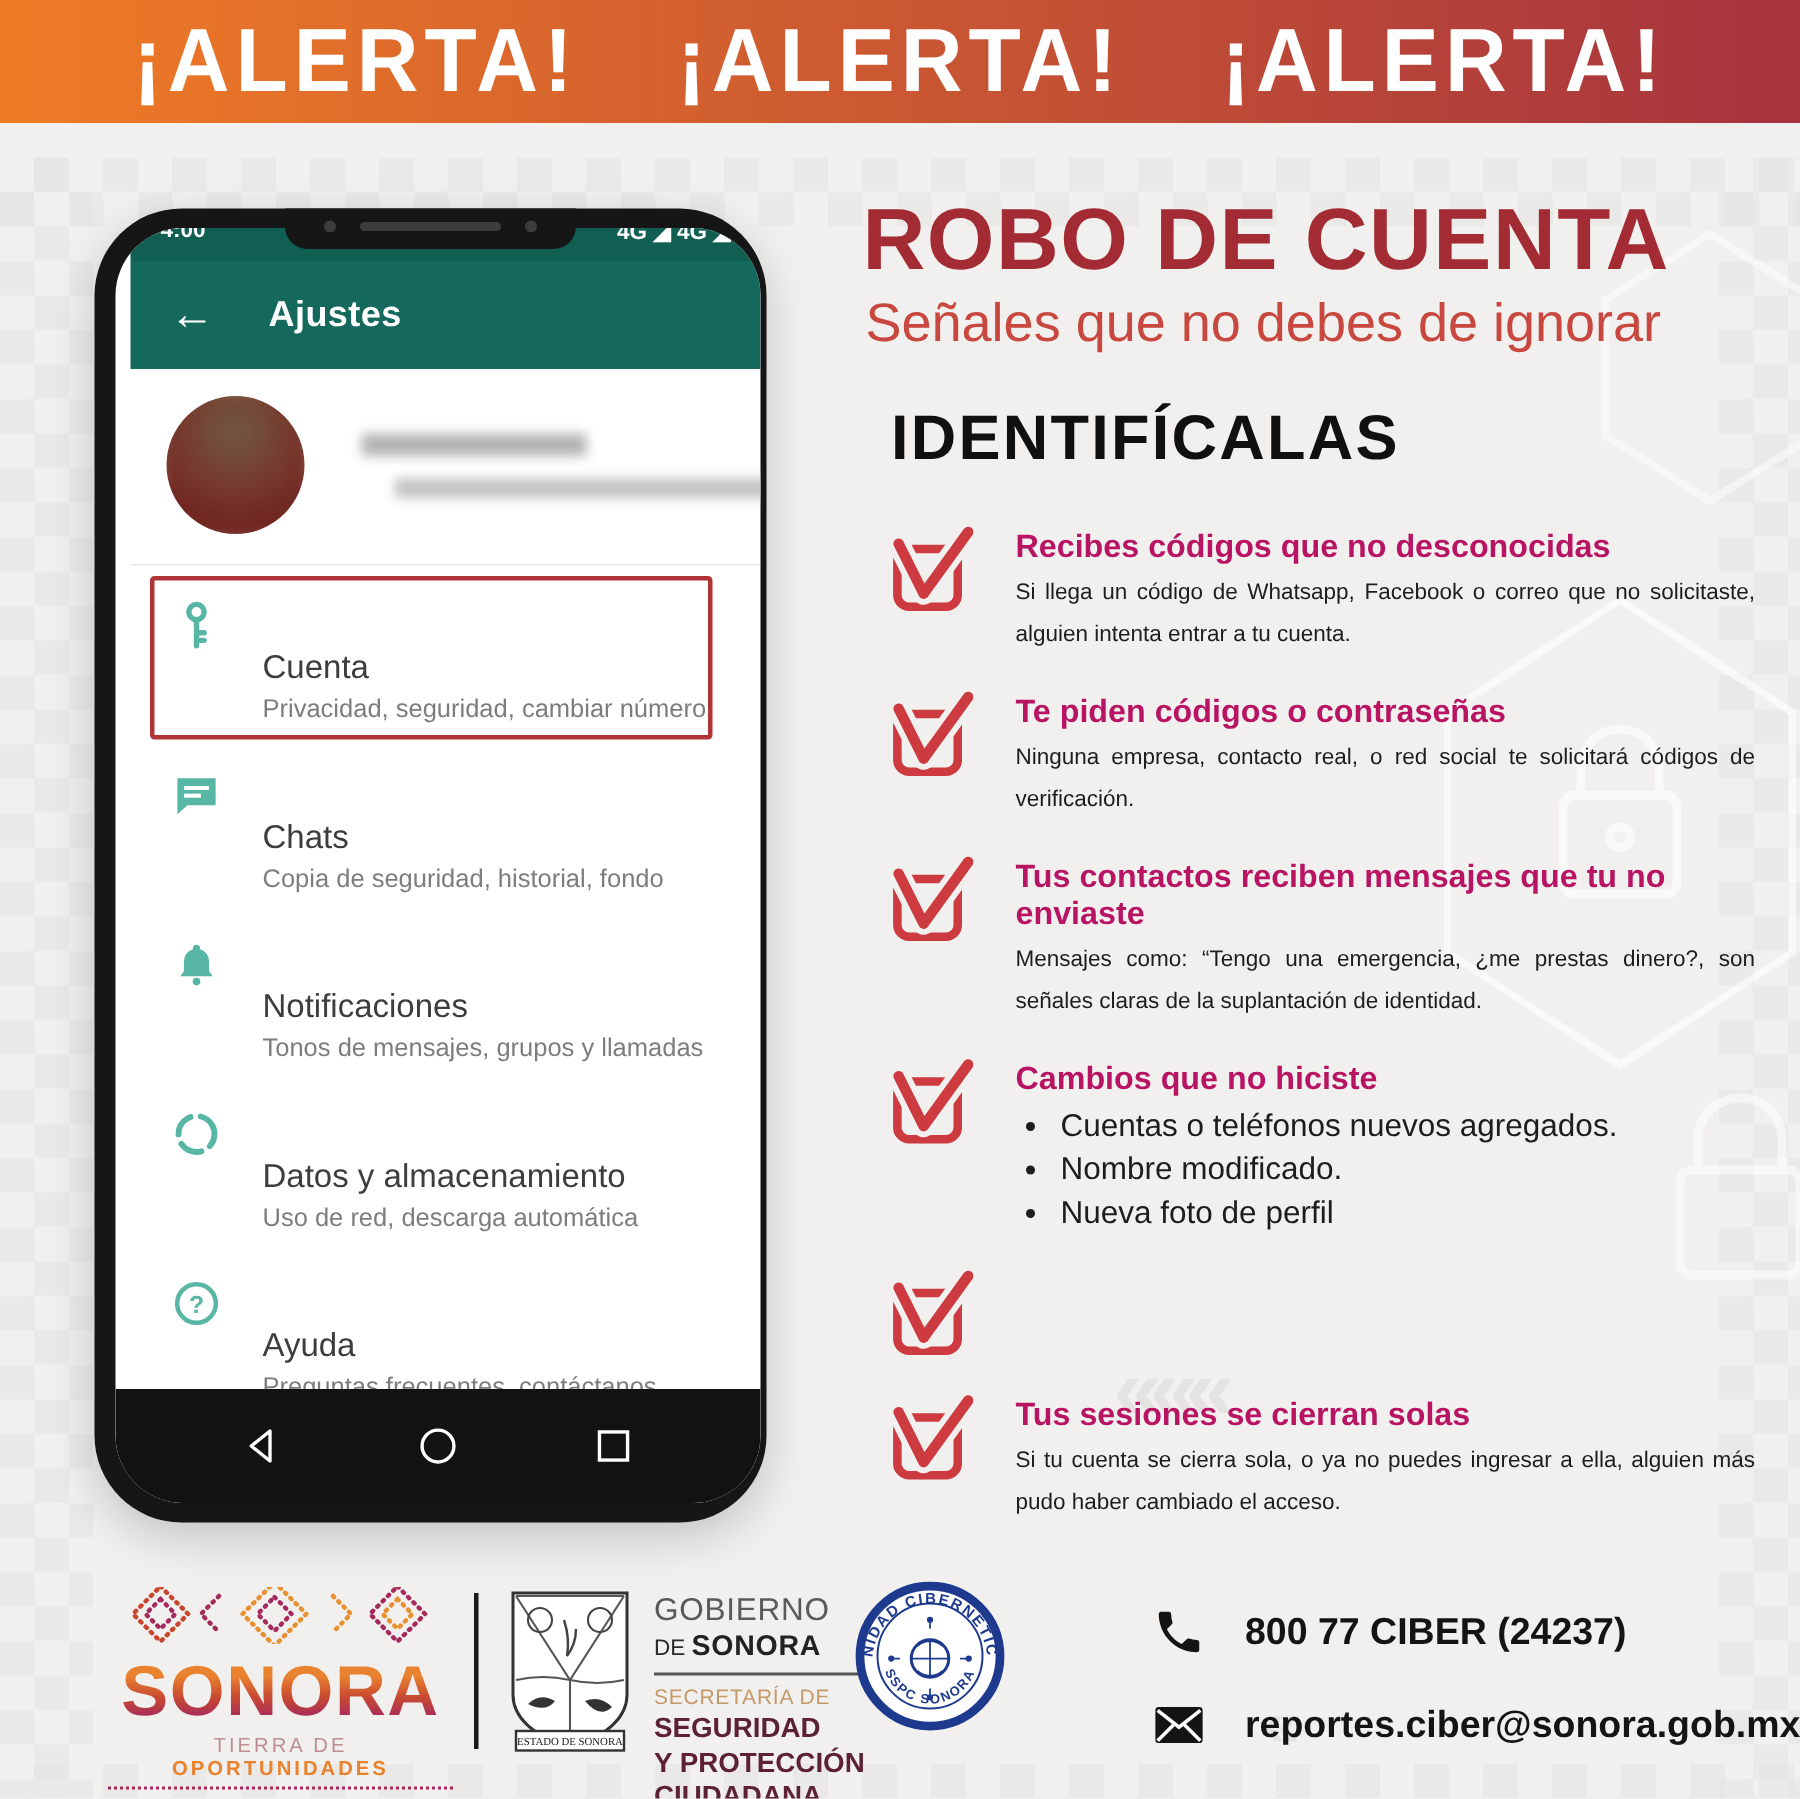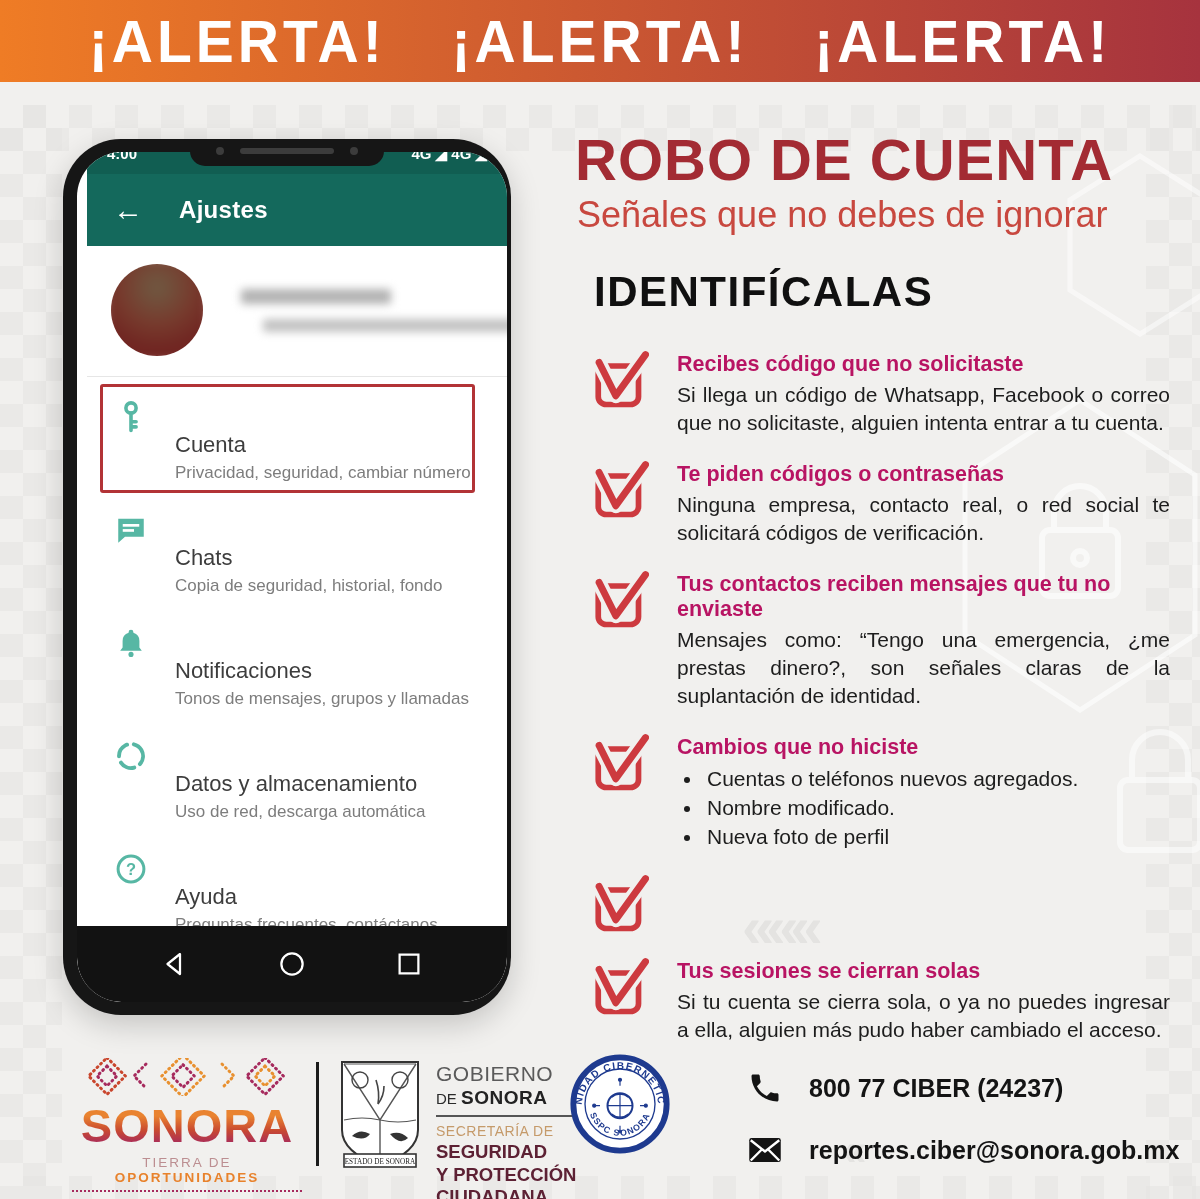--- a/index.html
+++ b/index.html
@@ -111,21 +111,21 @@
   .section-heading{
     position:absolute;left:594px;top:268px;width:600px;
     color:#101010;font-size:42px;font-weight:800;letter-spacing:1.5px;
   }
   .alert-items{position:absolute;left:593px;top:352px;width:577px;}
   .alert-item{display:flex;gap:28px;margin-bottom:25px;}
   .ai-check{flex:0 0 56px;width:56px;height:60px;margin-top:-2px;}
   .ai-check svg{width:56px;height:60px;}
   .ai-text{flex:1;min-width:0;}
   .ai-heading{color:var(--heading-pink);font-size:21.5px;font-weight:bold;margin-bottom:4px;}
-  .ai-body{color:#1d1d1d;font-size:21px;line-height:28px;text-align:justify;}
+  .ai-body{color:#1d1d1d;font-size:15px;line-height:28px;text-align:justify;}
   .ai-bullets{margin:4px 0 0 0;padding-left:26px;color:#1d1d1d;font-size:21px;line-height:29px;}
   .ai-bullets li{padding-left:4px;}
 
   
   .footer{position:absolute;left:0;top:1040px;width:1200px;height:159px;}
   .sonora-logo{position:absolute;left:72px;top:18px;width:230px;text-align:center;}
   .sonora-marks{height:38px;}
   .sonora-name{
     font-size:47px;font-weight:800;letter-spacing:1px;line-height:1;margin-top:2px;
     background:linear-gradient(180deg,#e98330 30%, #c94a31 60%, #a62a5d 90%);
@@ -138,21 +138,21 @@
   .v-divider{position:absolute;left:316px;top:22px;width:3px;height:104px;background:#1b1b1b;}
   .shield{position:absolute;left:336px;top:18px;width:88px;height:114px;}
   .gob-block{position:absolute;left:436px;top:22px;width:170px;}
   .gob-l1{color:#5a5a5a;font-size:21px;letter-spacing:.5px;}
   .gob-l2{color:#2a2a2a;font-size:15px;margin-top:1px;}
   .gob-l2 b{font-size:19px;letter-spacing:.5px;color:#222;}
   .gob-rule{height:2px;background:#555;margin:6px 0 6px 0;width:160px;}
   .gob-l3{color:#c59a6a;font-size:14px;letter-spacing:.5px;}
   .gob-l4{color:#5d2134;font-size:18.5px;font-weight:bold;line-height:1.22;margin-top:2px;}
   .seal{position:absolute;left:570px;top:14px;width:100px;height:100px;}
-  .contact{position:absolute;left:747px;top:30px;}
+  .contact{position:absolute;left:768px;top:30px;}
   .contact-row{display:flex;align-items:center;gap:26px;margin-bottom:26px;}
   .contact-row svg{width:36px;height:36px;flex:0 0 auto;}
   .contact-text{color:#141414;font-size:25px;font-weight:bold;}
 </style>
 </head>
 <body>
 
 <div class="checker top"></div>
 <div class="checker left"></div>
 <div class="checker right"></div>
@@ -284,21 +284,21 @@
 <div class="alert-items" id="alert-items">
   <div class="alert-item">
     <span class="ai-check">
       <svg viewBox="0 0 64 68">
         <rect x="6" y="18" width="46" height="44" rx="9" fill="none" stroke="var(--check-red)" stroke-width="6.5"></rect>
         <path d="M7 14 L26 52 L60 5" fill="none" stroke="var(--page-bg)" stroke-width="17" stroke-linecap="round" stroke-linejoin="round"></path>
         <path d="M7 14 L26 52 L60 5" fill="none" stroke="var(--check-red)" stroke-width="8" stroke-linecap="round" stroke-linejoin="round"></path>
       </svg>
     </span>
     <div class="ai-text">
-      <div class="ai-heading">Recibes código que no solicitaste</div>
+      <div class="ai-heading">Recibes códigos que no desconocidas</div>
       <div class="ai-body">Si llega un código de Whatsapp, Facebook o correo que no solicitaste, alguien intenta entrar a tu cuenta.</div>
 
     </div>
   </div>
 
   <div class="alert-item">
     <span class="ai-check">
       <svg viewBox="0 0 64 68">
         <rect x="6" y="18" width="46" height="44" rx="9" fill="none" stroke="var(--check-red)" stroke-width="6.5"></rect>
         <path d="M7 14 L26 52 L60 5" fill="none" stroke="var(--page-bg)" stroke-width="17" stroke-linecap="round" stroke-linejoin="round"></path>

